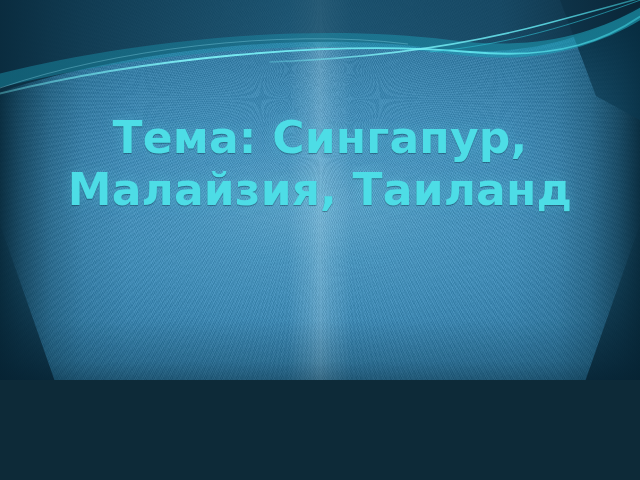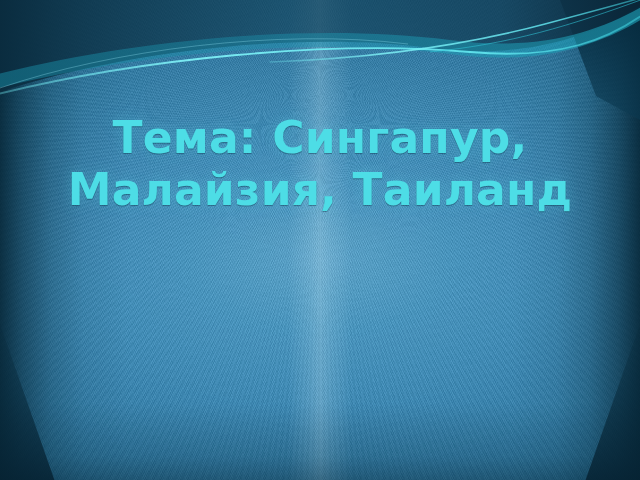--- a/index.html
+++ b/index.html
@@ -8,21 +8,21 @@
     padding: 0;
     background: #0d2a38;
   }
   body {
     font-family: "DejaVu Sans", sans-serif;
   }
 
   .slide {
     position: relative;
     width: 640px;
-    height: 480px;
+    height: 380px;
     overflow: hidden;
     background: #2b7aa8;
     user-select: none;
   }
 
   
   .bg-layer {
     position: absolute;
     inset: 0;
     pointer-events: none;

